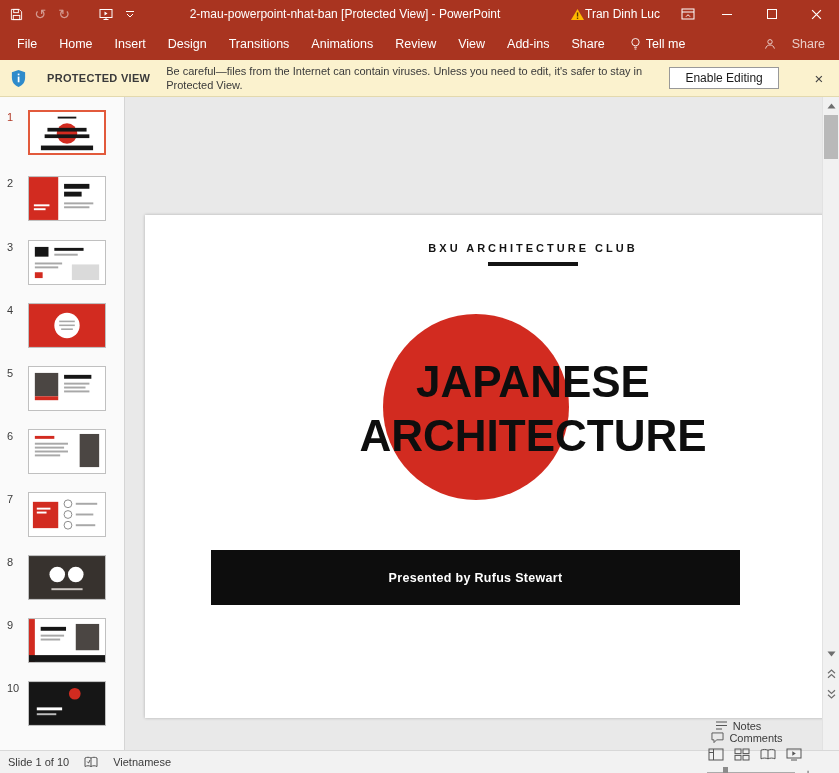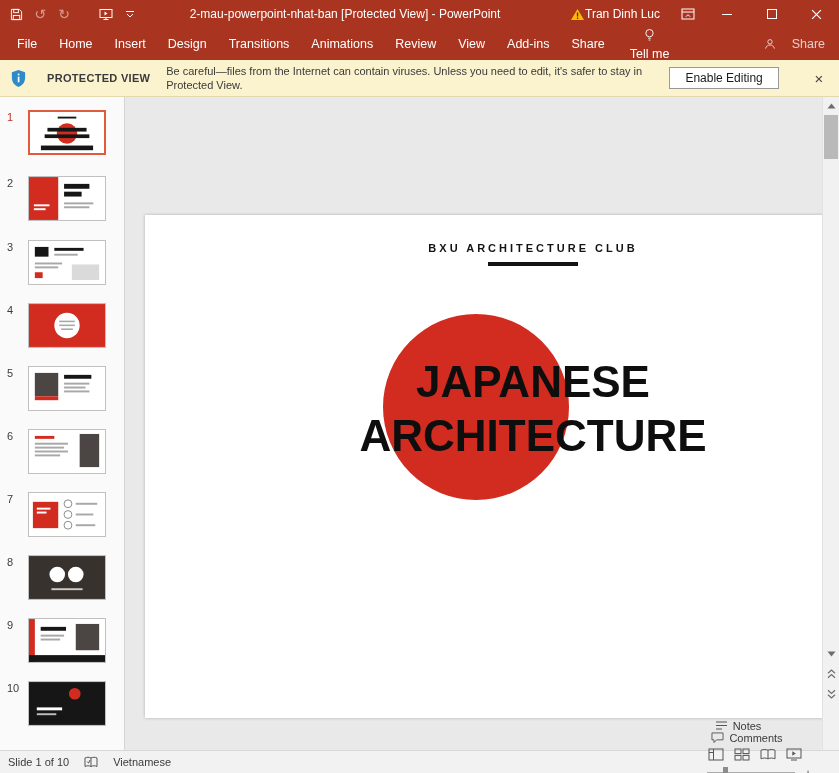--- a/index.html
+++ b/index.html
@@ -20,21 +20,21 @@
   .user-chip { display:flex; align-items:center; font-size:12px; padding:0 12px; height:100%; }
   .winbtn { width:45px; height:28px; display:flex; align-items:center; justify-content:center; }
   .ribbon-opts { width:32px; height:28px; display:flex; align-items:center; justify-content:center; }
   .min-glyph { display:block; width:10px; height:1px; background:#fff; }
   .max-glyph { display:block; width:10px; height:10px; border:1px solid #fff; }
 
   
   .tabsbar { position:absolute; left:0; top:28px; width:100%; height:32px;
     background:var(--titlebar_red,#A93420); display:flex; align-items:center; padding-left:6px; }
   .tab { color:#fff; font-size:12.5px; padding:0 11px; height:32px; line-height:32px; white-space:nowrap; }
-  .tellme { display:flex; align-items:center; gap:5px; color:#fff; font-size:12.5px; margin-left:14px; white-space:nowrap;flex-direction:column; }
+  .tellme { display:flex; align-items:center; gap:5px; color:#fff; font-size:12.5px; margin-left:14px; white-space:nowrap; }
   .share { display:flex; align-items:center; gap:16px; color:#fff; font-size:12.5px; margin-left:auto; margin-right:14px; opacity:.75; white-space:nowrap; }
 
   
   .pvbar { position:absolute; left:0; top:60px; width:100%; height:37px;
     background:var(--protected_yellow,#FBF2CE); display:flex; align-items:center;
     border-bottom:1px solid #E3D9AE; }
   .pv-shield { margin-left:10px; display:flex; align-items:center; }
   .pv-label { font-weight:bold; font-size:11px; color:#3A3A3A; margin:0 16px 0 20px; letter-spacing:.3px; white-space:nowrap; }
   .pv-msg { font-size:11px; line-height:14px; color:#3A3A3A; width:558px; }
   .pv-btn { margin-left:auto; margin-right:32px; background:#fff; border:1px solid #999;
@@ -356,20 +356,23 @@
 
     <div class="canvas">
       <div class="slide">
         <div class="eyebrow">BXU ARCHITECTURE CLUB</div>
         <div class="eyebrow-rule"></div>
         <div class="big-circle"></div>
         <div class="slide-title">
           <div>JAPANESE</div>
           <div>ARCHITECTURE</div>
         </div>
+        <div class="banner">
+          <span>Presented by Rufus Stewart</span>
+        </div>
       </div>
     </div>
 
     <div class="scrollbar">
       <span class="sbar-btn" style="top:0">
         <svg width="9" height="6" viewBox="0 0 9 6">
             <path d="M4.5 0.5 L8.5 5.5 H0.5 Z" fill="#6E6E6E"></path>
           </svg>
       </span>
       <span class="sbar-thumb"></span>

